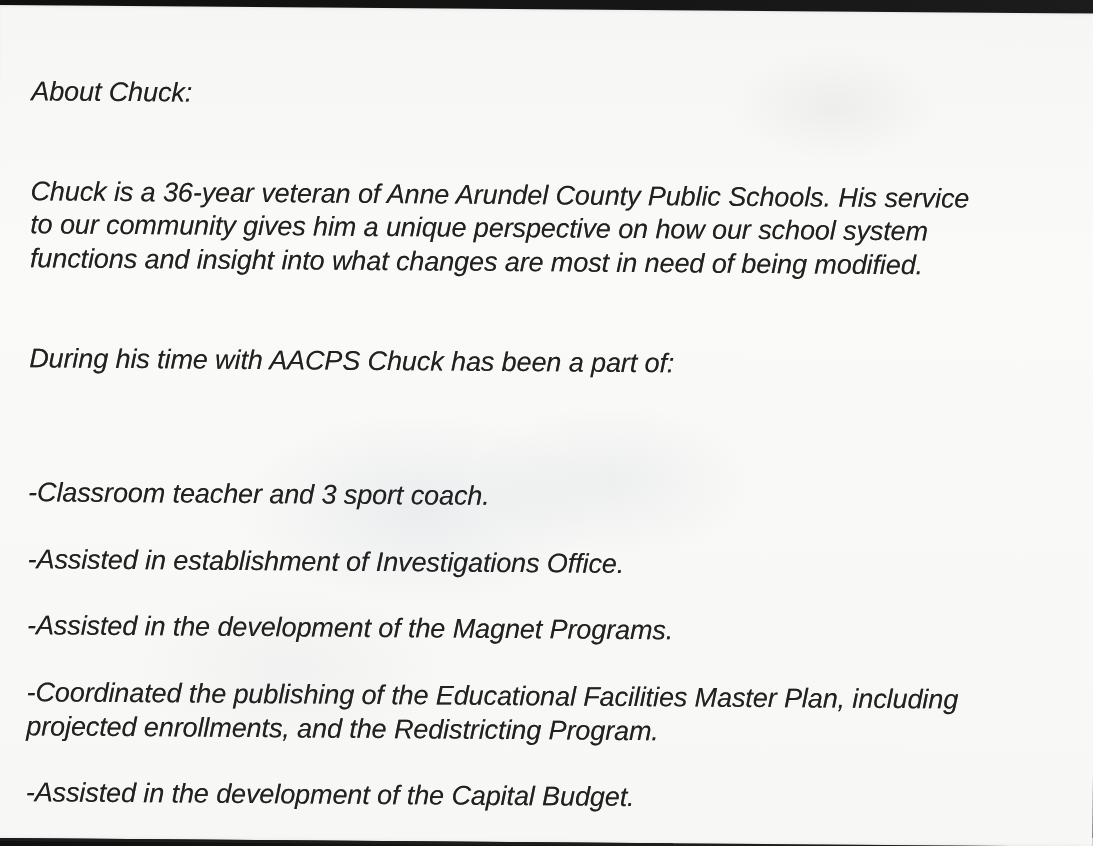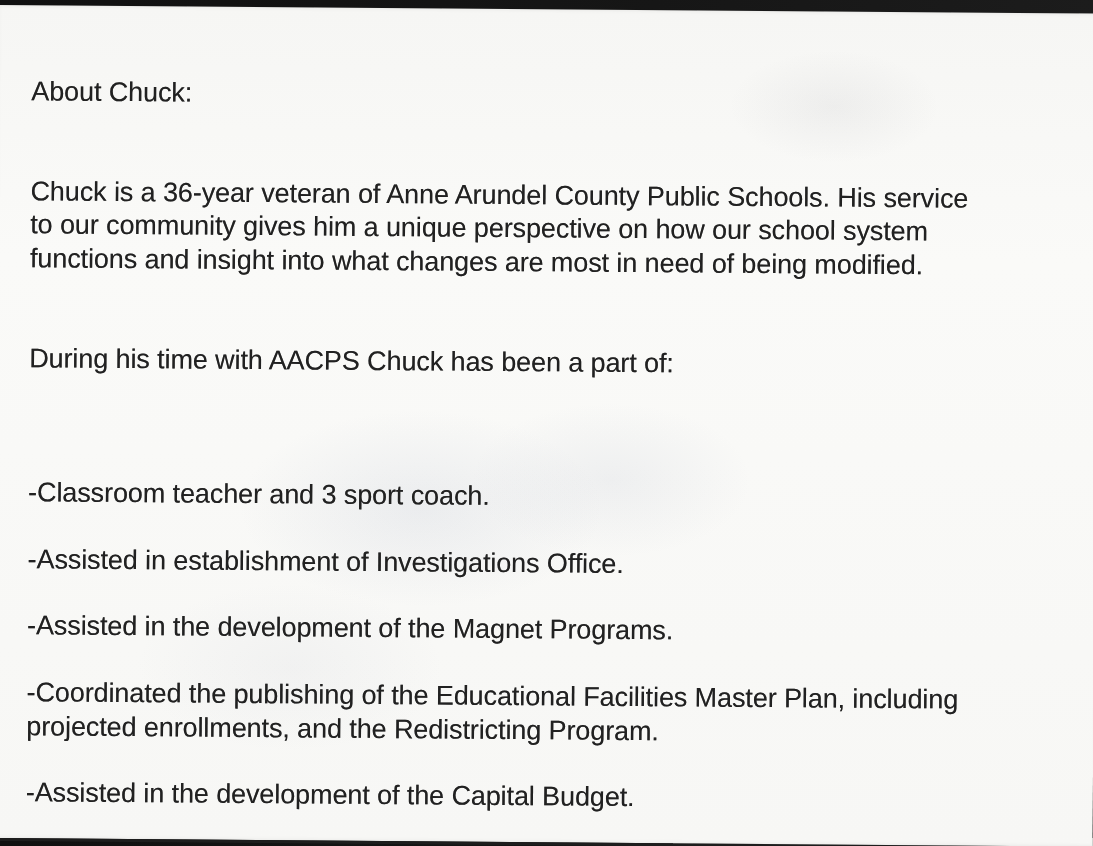--- a/index.html
+++ b/index.html
@@ -11,20 +11,21 @@
     background: #141414;
     font-family: "Liberation Sans", sans-serif;
   }
 
   .scan-stage {
     position: relative;
     width: 1093px;
     height: 846px;
     background: linear-gradient(90deg, #101010 0%, #161616 60%, #1c1c1c 100%);
     overflow: hidden;
+    font-style: italic;
   }
 
   
   .lid-sliver {
     position: absolute;
     right: 0;
     bottom: 0;
     width: 420px;
     height: 8px;
     background: #cfcfcb;

